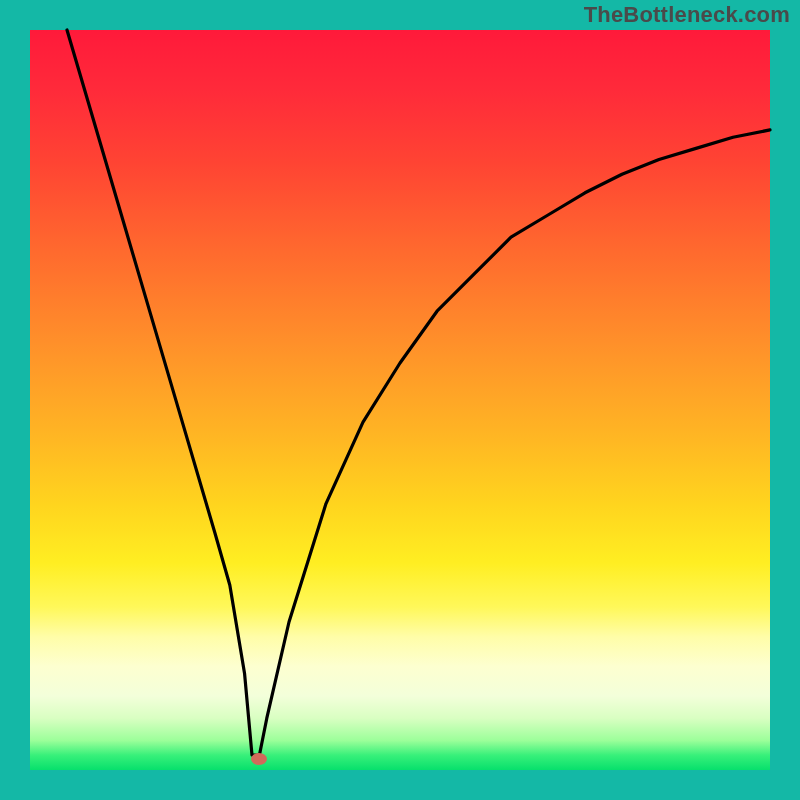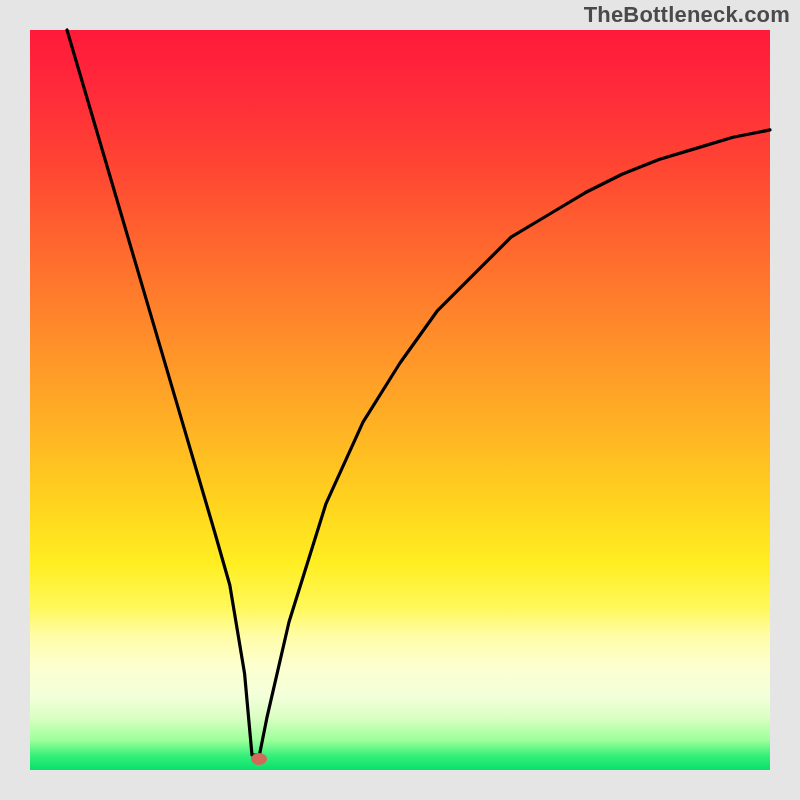--- a/index.html
+++ b/index.html
@@ -8,21 +8,21 @@
     width: 800px;
     height: 800px;
     background: #000;
     font-family: Arial, Helvetica, sans-serif;
     overflow: hidden;
   }
   .frame {
     position: relative;
     width: 800px;
     height: 800px;
-    background: #e5e5e5;
+    background: #14b8a6;
   }
   .watermark {
     position: absolute;
     top: 2px;
     right: 10px;
     color: #4a4a4a;
     font-size: 22px;
     font-weight: 600;
     letter-spacing: 0.2px;
     user-select: none;

